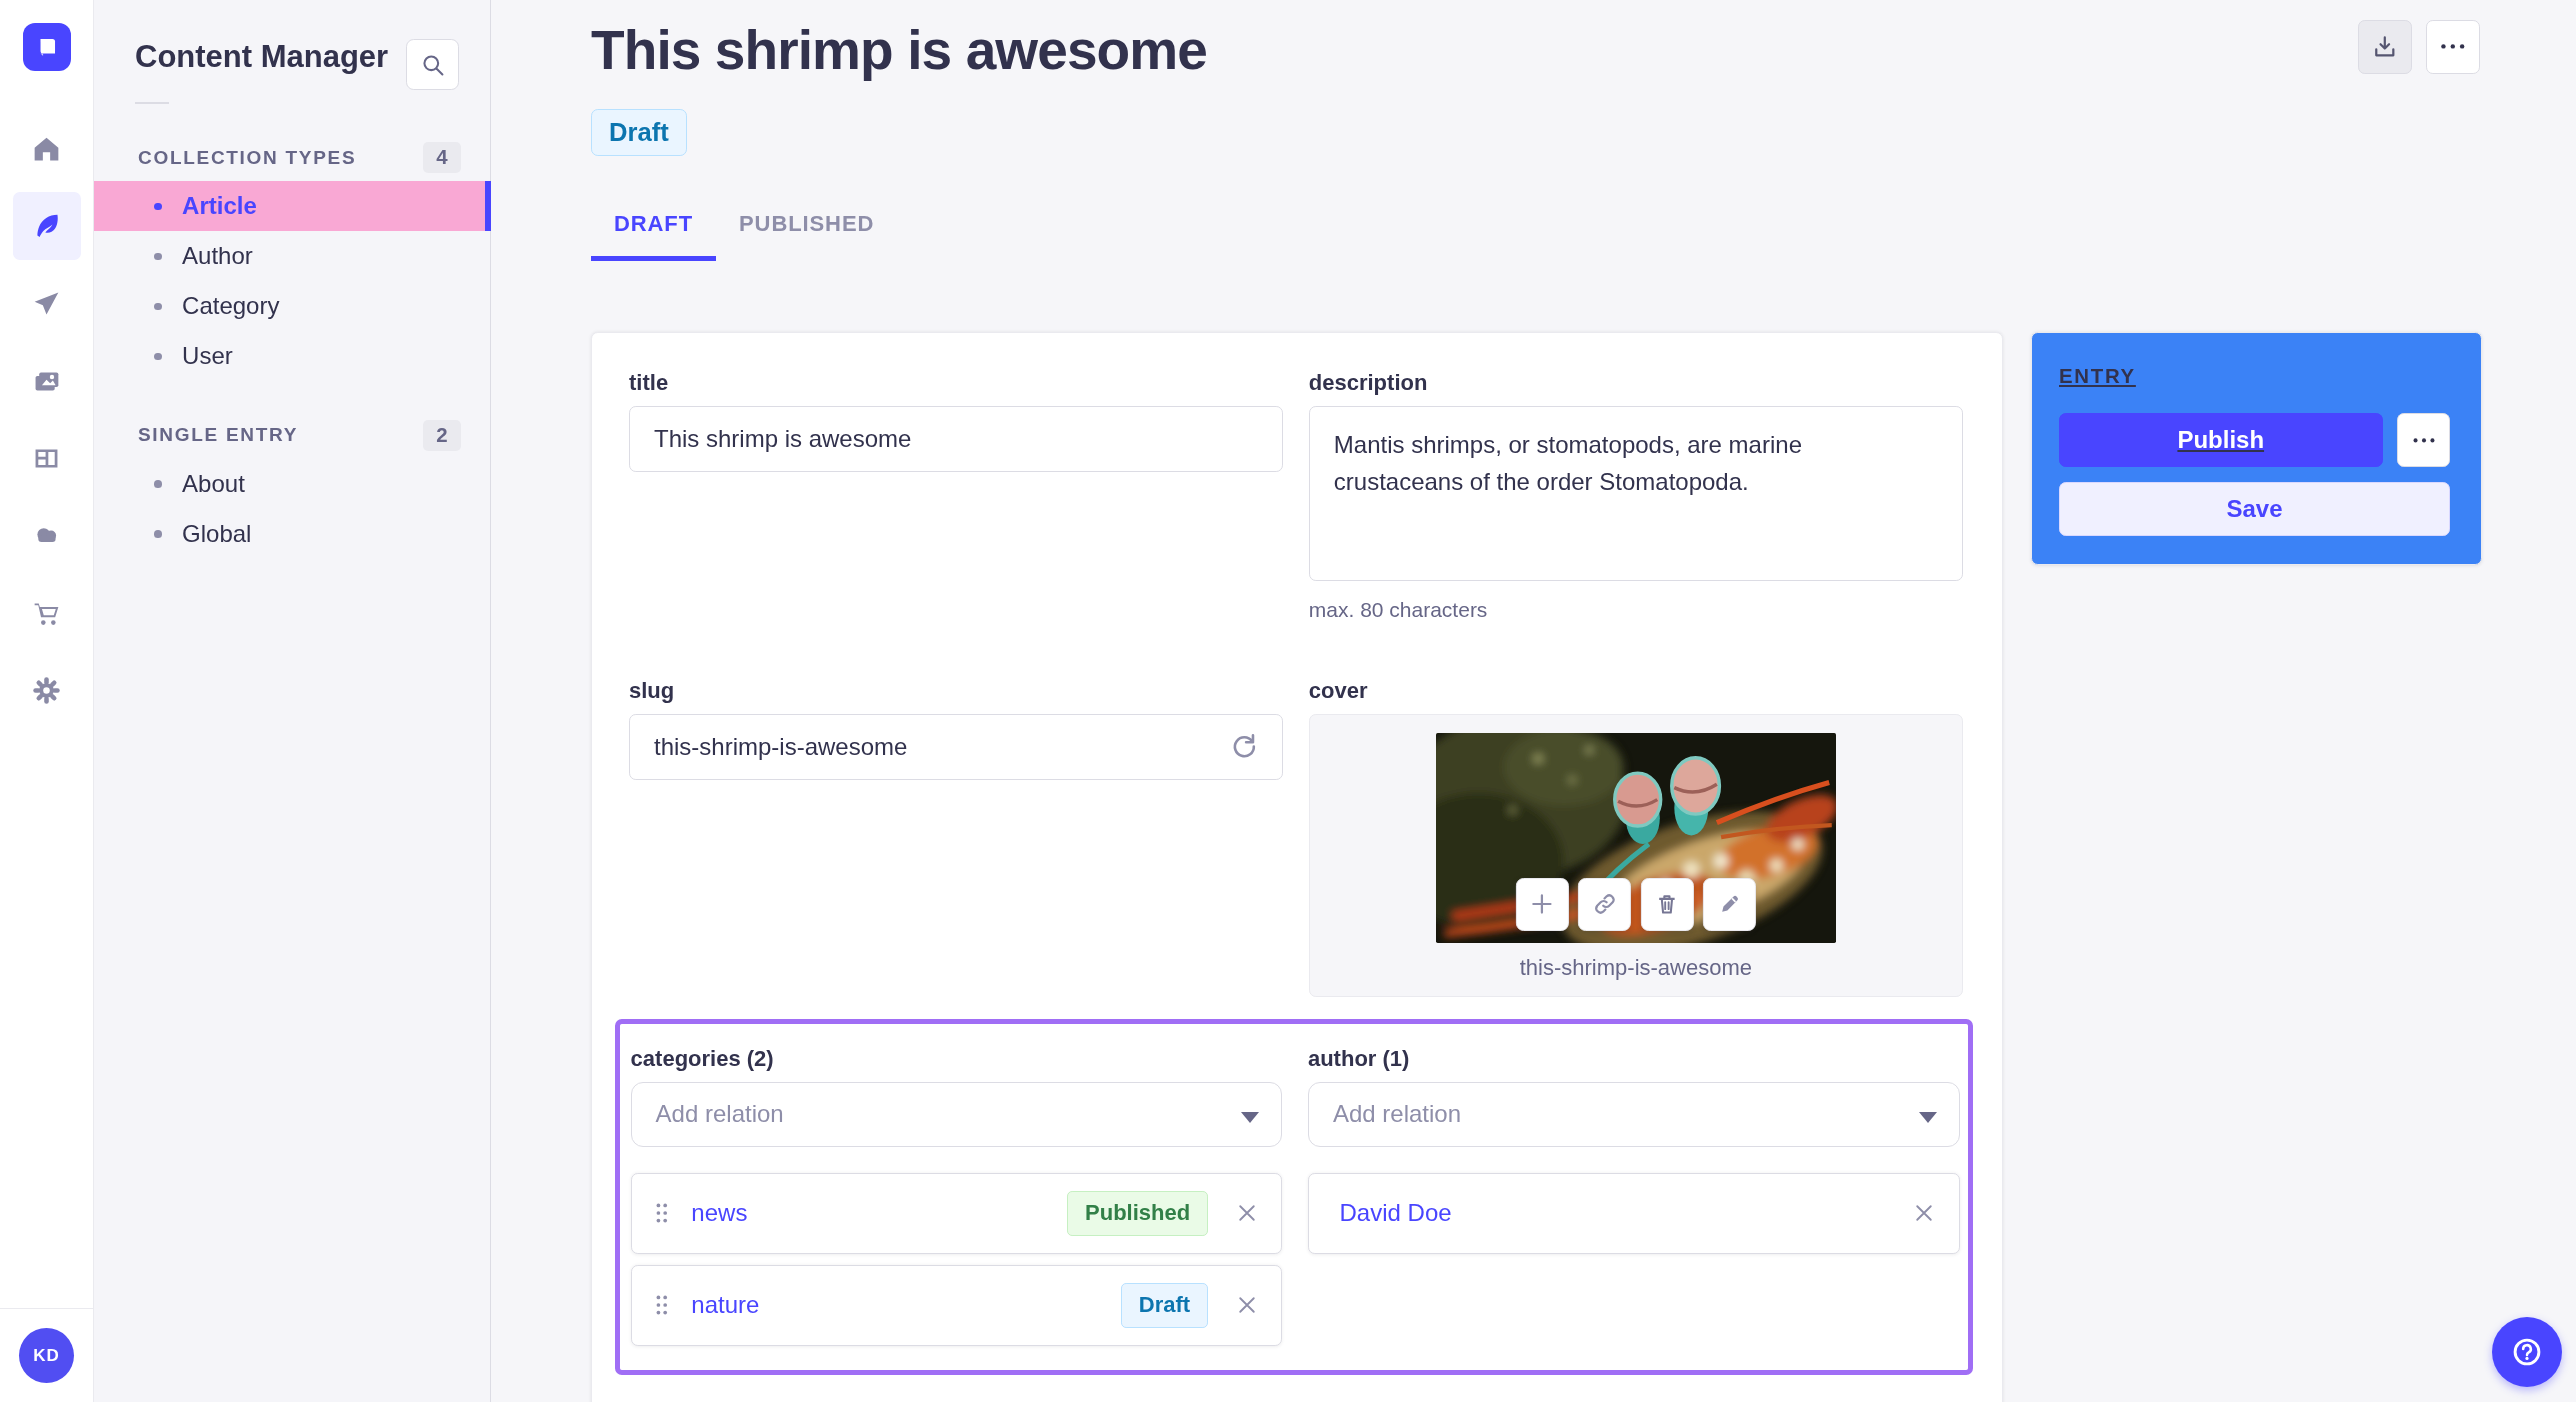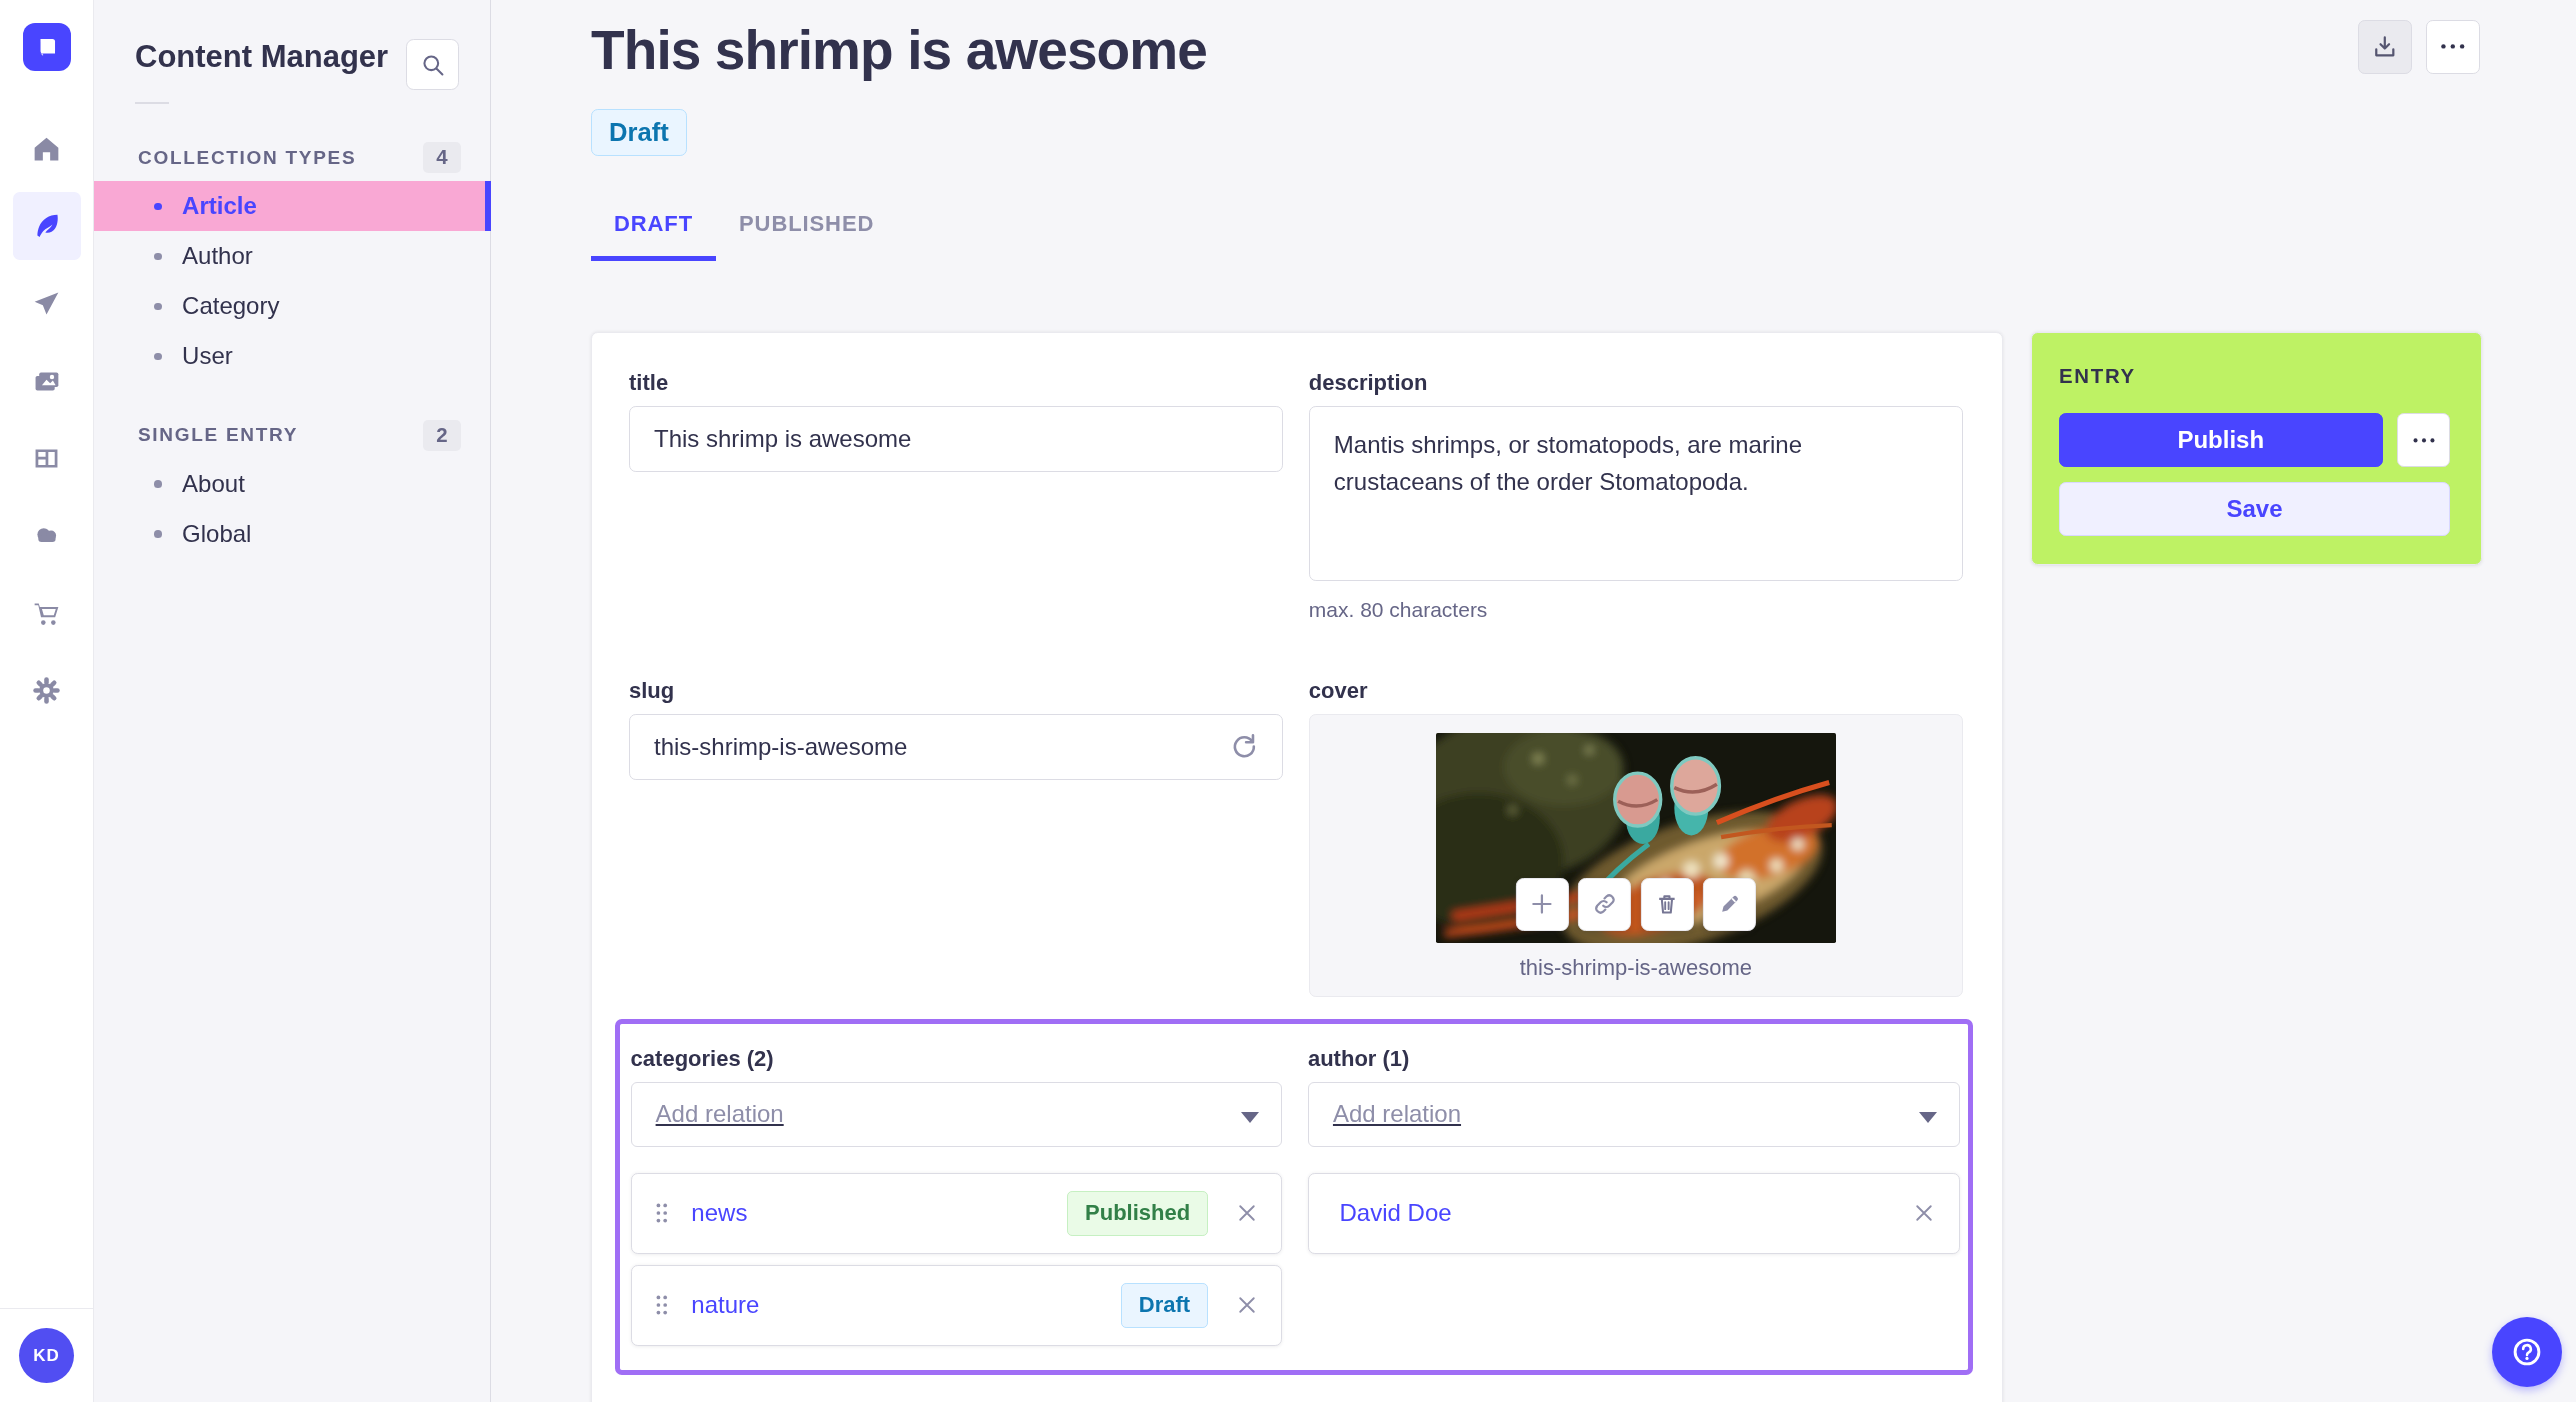--- a/index.html
+++ b/index.html
@@ -124,22 +124,22 @@
     box-shadow:0 1.7px 5.1px rgba(33,33,52,.15); cursor:pointer;
     display:flex; align-items:center; justify-content:center;
   }
   .cover-caption { margin-top:12px; font-size:22px; color:#666687; }
   
   .relation-group {
     margin:22px -10.2px 0 -13.6px; border:5.1px solid #a06ef5; border-radius:6.8px;
     padding:22px 8.5px 24px 10.2px;
   }
   .select-box {
-    position:relative; height:65px; border:0.9px solid #dcdce4; border-radius:6px; background:#fff;
-    display:flex; align-items:center; padding:0 24px; cursor:pointer;text-decoration:underline;
+    position:relative; height:65px; border:0.9px solid #dcdce4; border-radius:12px; background:#fff;
+    display:flex; align-items:center; padding:0 24px; cursor:pointer;
   }
   .select-placeholder { font-size:24px; color:#8e8ea9; }
   .chevron-down {
     position:absolute; right:22px; top:29px; width:0; height:0;
     border-left:9.4px solid transparent; border-right:9.4px solid transparent;
     border-top:11px solid #666687;
   }
   .relation-item {
     margin-top:11px; height:81px; background:#fff; border:0.9px solid #dcdce4; border-radius:6.8px;
     box-shadow:0 0.9px 3.4px rgba(33,33,52,.08); display:flex; align-items:center; padding:0 20.4px;
@@ -147,22 +147,22 @@
   .relation-item.first { margin-top:26px; }
   .drag-handle { border:none; background:none; cursor:grab; display:flex; margin-right:19px; padding:3.4px; }
   .relation-link { font-size:24px; color:#4945ff; text-decoration:none; cursor:pointer; }
   .flex-spacer { flex:1; }
   .pill { font-size:22px; font-weight:600; padding:8.5px 17px; border-radius:5.1px; }
   .pill.published { background:#eafbe7; border:1.7px solid #c6f0c2; color:#328048; }
   .pill.draft     { background:#eaf5ff; border:1.7px solid #b8e1ff; color:#0c75af; }
   .close-btn { border:none; background:none; cursor:pointer; margin-left:24px; display:flex; padding:3.4px; }
   
   .entry-card {
-    width:451px; background:#bef264; border:0.9px solid #eaeaef; border-radius:6.8px;
-    box-shadow:0 0.9px 3.4px rgba(33,33,52,.1); padding:32px 31px 28px 27px;
+    width:451px; background:#3b82f6; border:0.9px solid #eaeaef; border-radius:6.8px;
+    box-shadow:0 0.9px 3.4px rgba(33,33,52,.1); padding:32px 31px 28px 27px;text-decoration:underline;
   }
   .entry-label { font-size:20.4px; font-weight:700; letter-spacing:1.7px; color:#32324d; }
   .entry-row { display:flex; gap:14.5px; margin-top:25.6px; }
   .btn-primary {
     flex:1; height:54px; background:#4945ff; color:#fff; border:0.9px solid #4945ff;
     border-radius:6.8px; font-family:inherit; font-size:24px; font-weight:600; cursor:pointer;
   }
   .btn-more { width:53px; height:54px; background:#fff; border:0.9px solid #dcdce4; border-radius:6.8px; cursor:pointer;
     display:flex; align-items:center; justify-content:center; }
   .btn-secondary {

